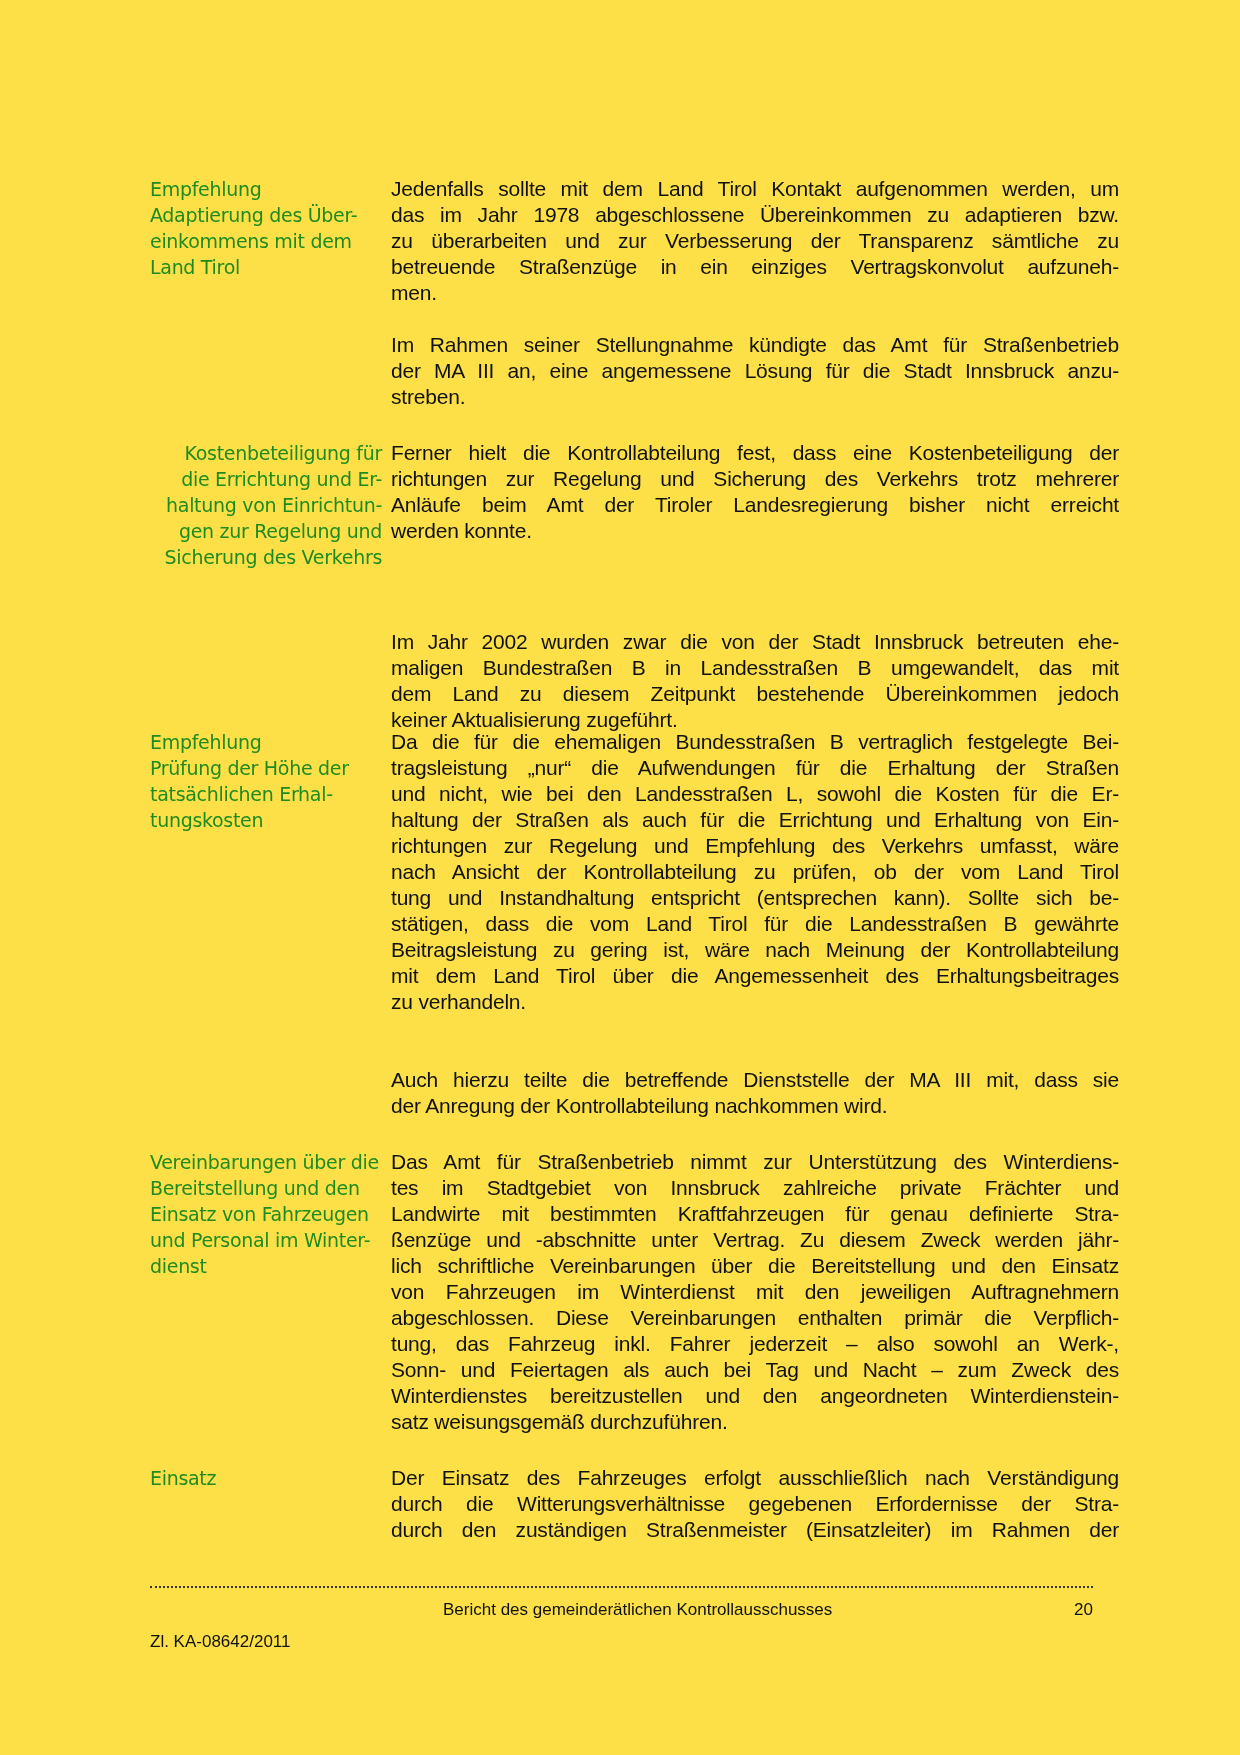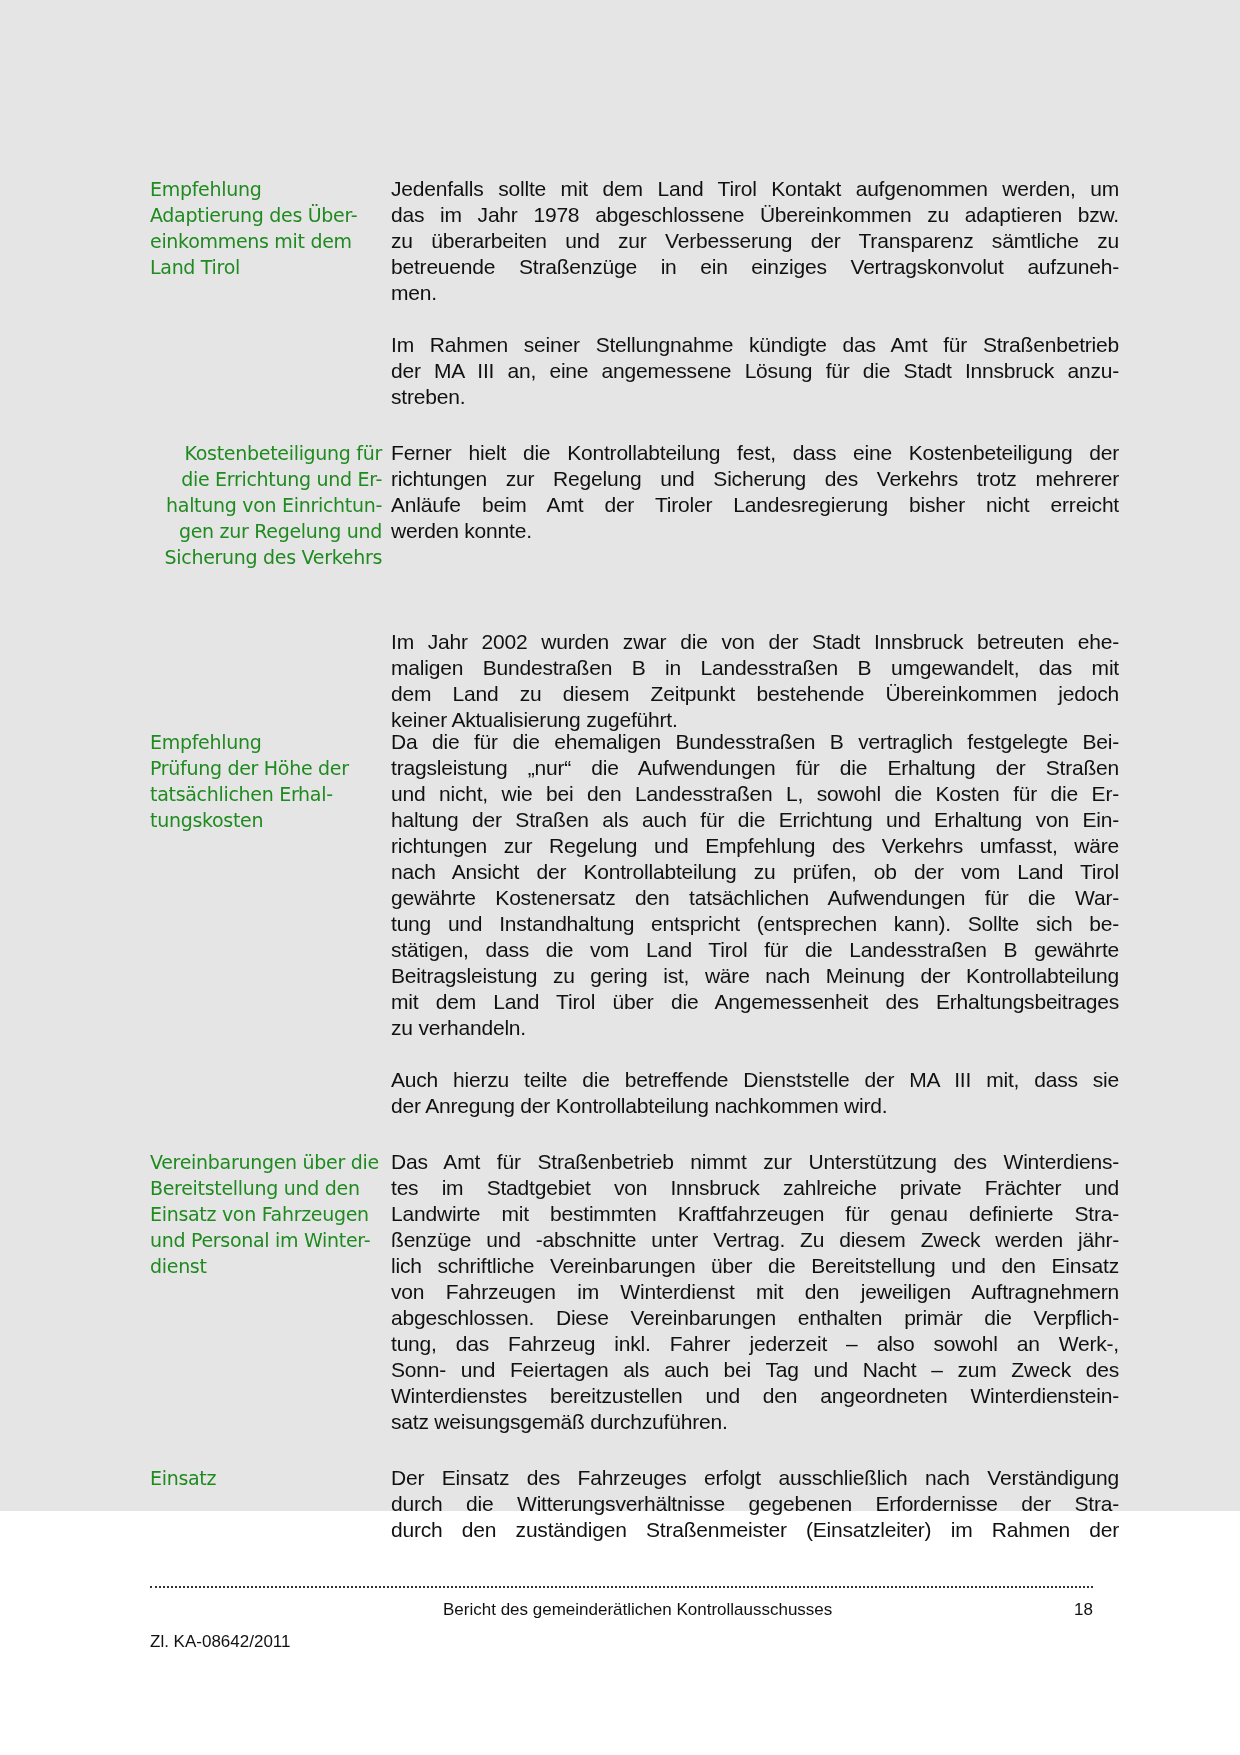--- a/index.html
+++ b/index.html
@@ -1,17 +1,17 @@
 <!DOCTYPE html>
 <html><head>
 <meta charset="utf-8">
 <style>
   html, body { margin: 0; padding: 0; background: #ffffff; }
   body { width: 1240px; height: 1755px; position: relative; overflow: hidden; }
-  .page { position: absolute; left: 0; top: 0; width: 1240px; height: 1511px; background: #e5e5e5; }
+  .page { position: absolute; left: 0; top: 0; width: 1240px; height: 1755px; background: #fde047; }
   .margin-note {
     position: absolute; left: 150px; width: 232px;
     font-family: "DejaVu Sans", sans-serif; font-size: 19px; line-height: 26px;
     color: #1f8a1f; letter-spacing: -0.3px;
   }
   .margin-note span { display: block; white-space: nowrap; }
   .body-text {
     position: absolute; left: 391px; width: 728px;
     font-family: "Liberation Sans", sans-serif; font-size: 21px; line-height: 26px;
     color: #111111; text-align: justify; letter-spacing: -0.2px;
@@ -80,21 +80,20 @@
     <span>tatsächlichen Erhal-</span>
     <span>tungskosten</span>
   </div>
   <div class="body-text" style="top:729px;">
     <span>Da die für die ehemaligen Bundesstraßen B vertraglich festgelegte Bei-</span>
     <span>tragsleistung „nur“ die Aufwendungen für die Erhaltung der Straßen</span>
     <span>und nicht, wie bei den Landesstraßen L, sowohl die Kosten für die Er-</span>
     <span>haltung der Straßen als auch für die Errichtung und Erhaltung von Ein-</span>
     <span>richtungen zur Regelung und Empfehlung des Verkehrs umfasst, wäre</span>
     <span>nach Ansicht der Kontrollabteilung zu prüfen, ob der vom Land Tirol</span>
-    <span>gewährte Kostenersatz den tatsächlichen Aufwendungen für die War-</span>
     <span>tung und Instandhaltung entspricht (entsprechen kann). Sollte sich be-</span>
     <span>stätigen, dass die vom Land Tirol für die Landesstraßen B gewährte</span>
     <span>Beitragsleistung zu gering ist, wäre nach Meinung der Kontrollabteilung</span>
     <span>mit dem Land Tirol über die Angemessenheit des Erhaltungsbeitrages</span>
     <span class="last">zu verhandeln.</span>
   </div>
   <div class="body-text" style="top:1067px;">
     <span>Auch hierzu teilte die betreffende Dienststelle der MA III mit, dass sie</span>
     <span class="last">der Anregung der Kontrollabteilung nachkommen wird.</span>
   </div>
@@ -126,15 +125,15 @@
   <div class="body-text" style="top:1465px;">
     <span>Der Einsatz des Fahrzeuges erfolgt ausschließlich nach Verständigung</span>
     <span>durch die Witterungsverhältnisse gegebenen Erfordernisse der Stra-</span>
     <span>durch den zuständigen Straßenmeister (Einsatzleiter) im Rahmen der</span>
   </div>
 
   <div class="footer-rule"></div>
   <div class="footer">
     <span class="ref">Zl. KA-08642/2011</span>
     <span class="title">Bericht des gemeinderätlichen Kontrollausschusses</span>
-    <span class="page-no">18</span>
+    <span class="page-no">20</span>
   </div>
 </div>
 
 </body></html>

